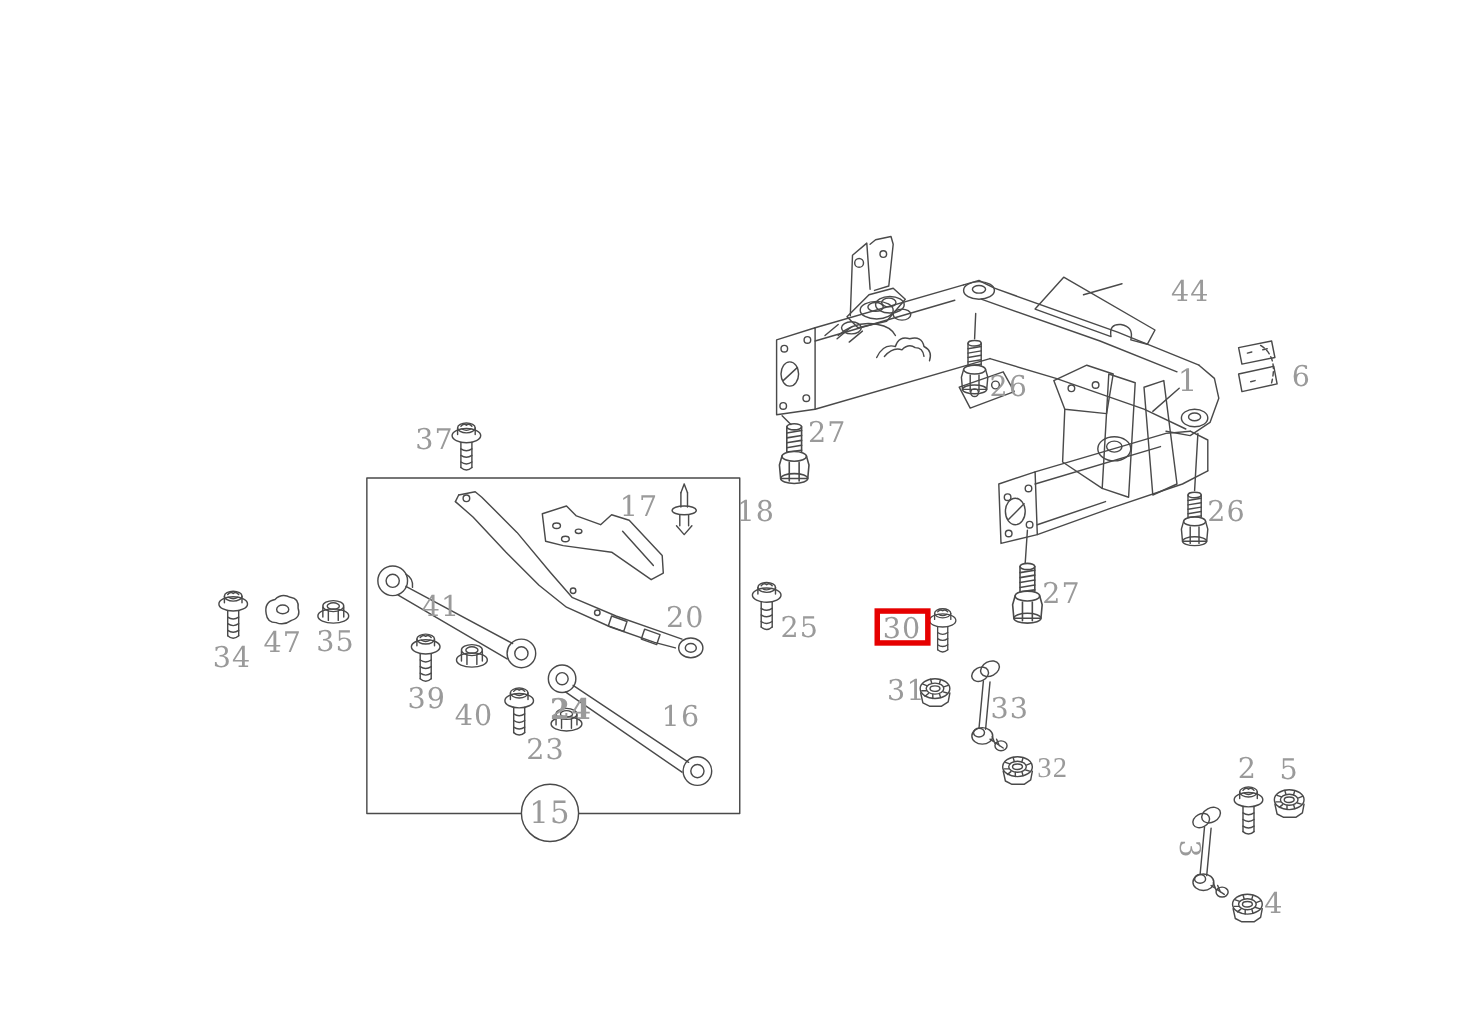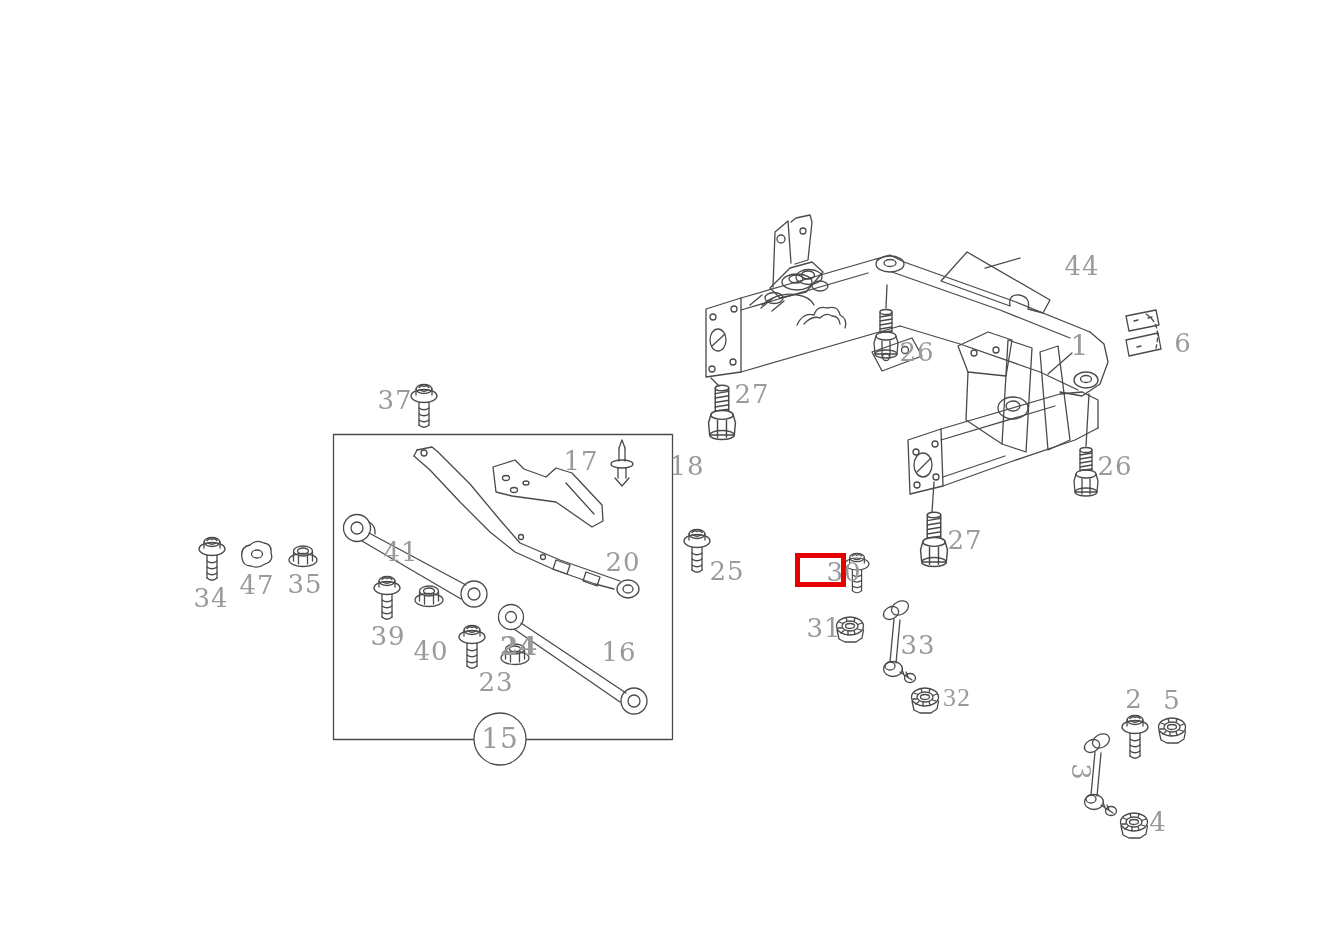--- a/index.html
+++ b/index.html
@@ -5,21 +5,21 @@
   html,body{margin:0;padding:0;background:#ffffff;}
   .canvas{position:relative;width:1326px;height:938px;background:#ffffff;overflow:hidden;
           font-family:"DejaVu Serif", serif;}
   .canvas svg{position:absolute;left:0;top:0;}
   .lbl{position:absolute;transform:translate(-50%,-50%);font-size:26px;line-height:1;
        color:#9a9a9a;letter-spacing:1px;white-space:nowrap;user-select:none;}
   .lbl.rot{transform:translate(-50%,-50%) rotate(90deg);}
   .lbl.big{font-size:28px;}
   .hl-box{position:absolute;left:795px;top:553px;width:41px;height:24px;
           border:5px solid #e60000;background:transparent;}
-  .lbl.inbox{color:#9a9a9a;margin-left:24px;}
+  .lbl.inbox{color:#9a9a9a;}
 </style>
 </head>
 <body>
 
 <div class="canvas">
 
 <svg width="1326" height="938" viewBox="0 0 1326 938" fill="none" stroke="#4a4a4a" stroke-width="1.3" stroke-linecap="round" stroke-linejoin="round">
 
   <defs>
 

